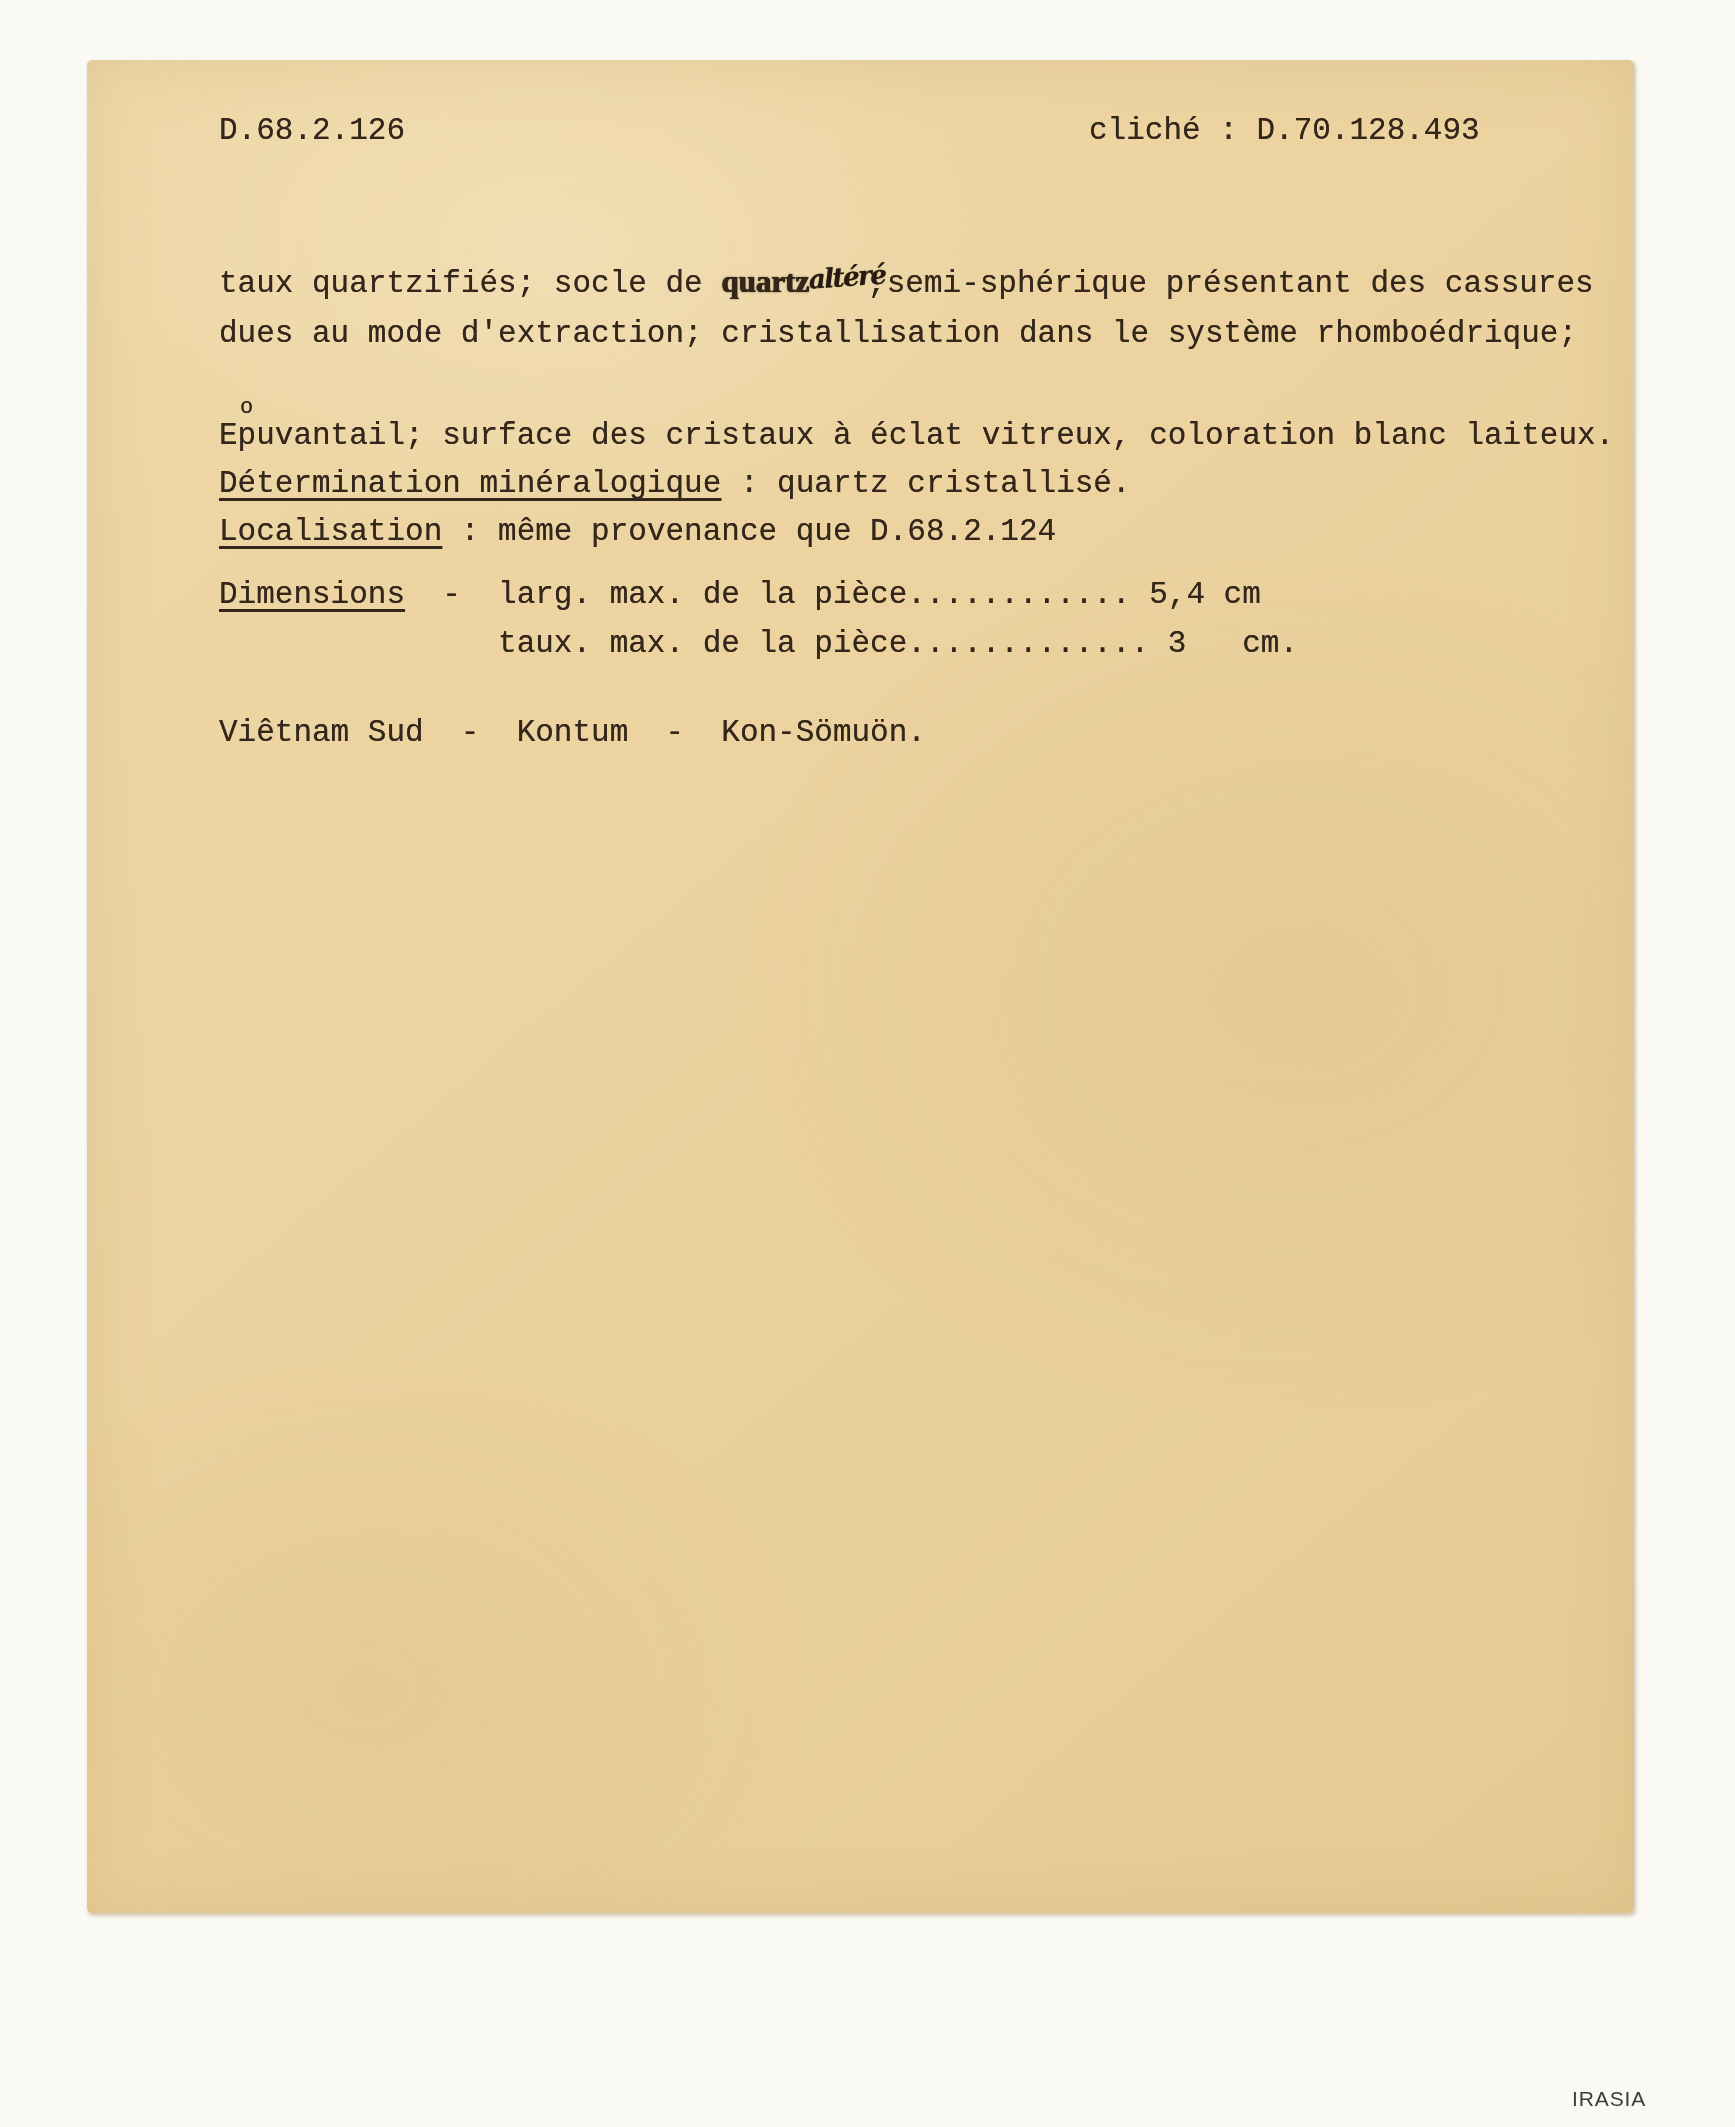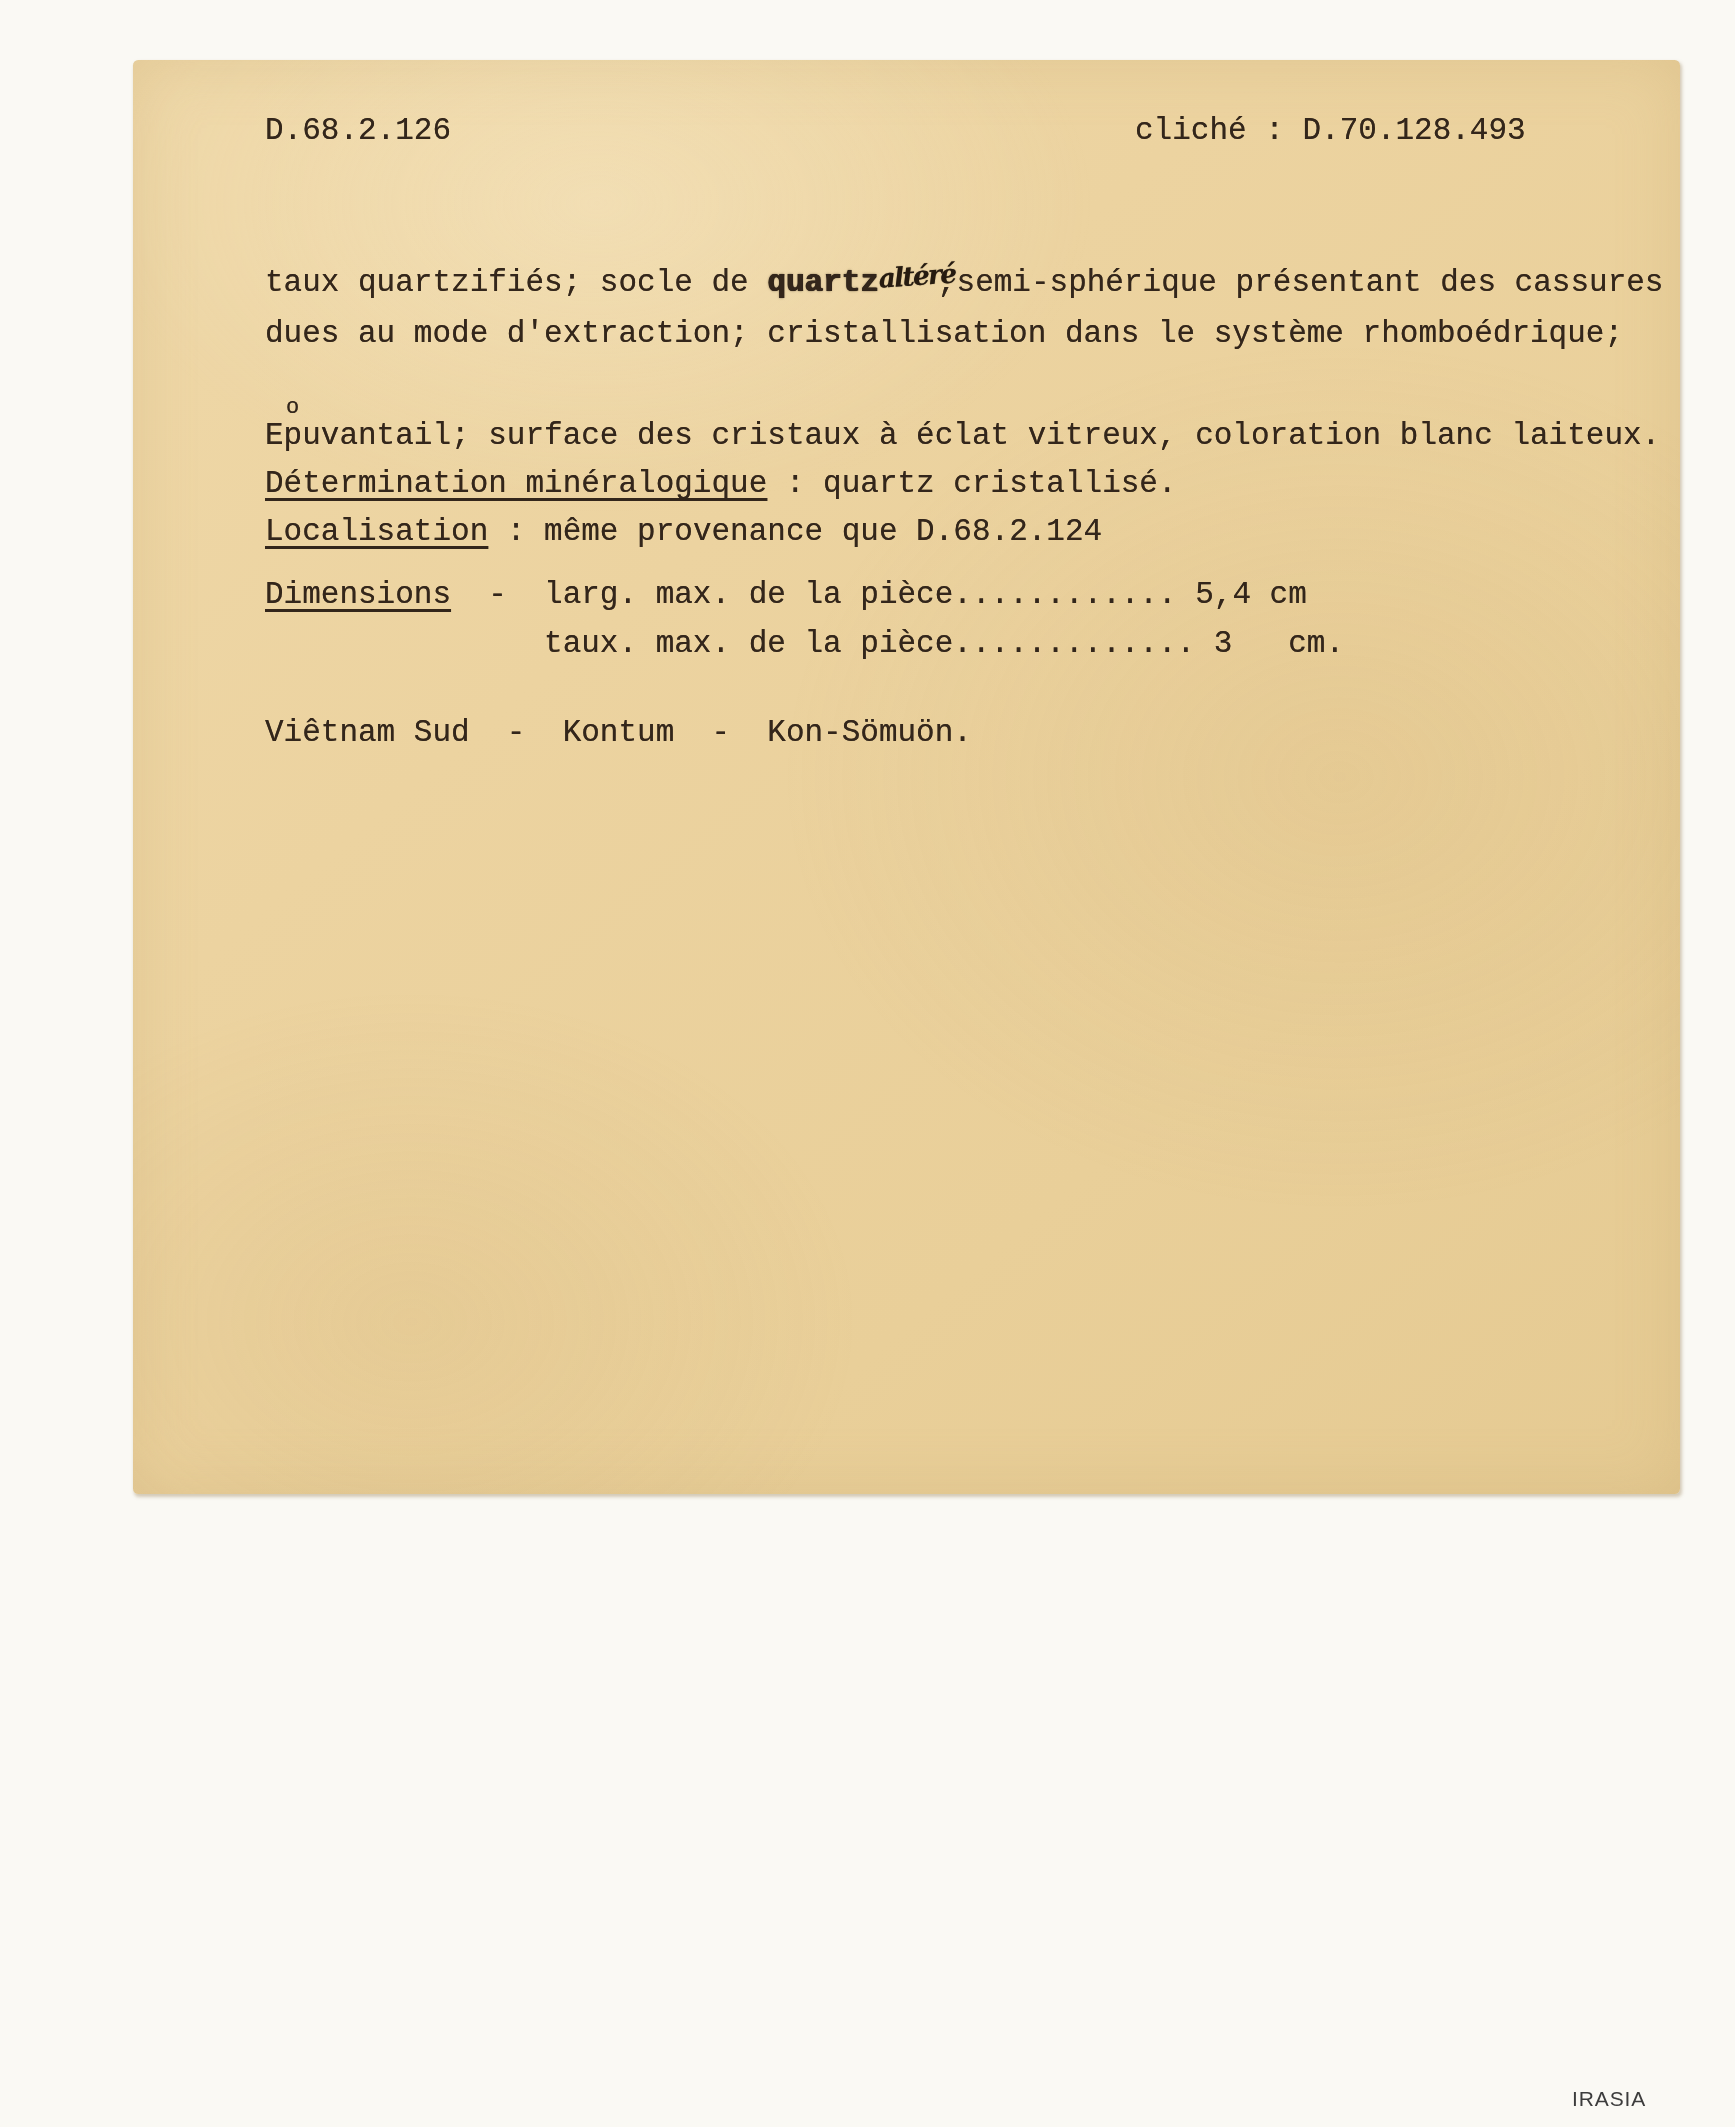--- a/index.html
+++ b/index.html
@@ -10,25 +10,24 @@
   .scan {
     position:relative;
     width:1735px; height:2128px;
     background:#faf9f4;
     overflow:hidden;
   }
   
   .paper {
     position:absolute;
     left:87px; top:60px;
-    width:1547px; height:1434px;
+    width:1547px; height:1853px;
     background:linear-gradient(140deg,#efd8a8 0%,#ecd3a0 35%,#e9cf99 70%,#e5ca92 100%);
     border-radius:5.3px;
     box-shadow:1.8px 2.7px 3.5px rgba(140,115,70,.35), inset 0 0 62px rgba(195,165,110,.30);
-    margin-left:46px;
   }
   .paper::before {
     content:"";
     position:absolute; inset:0; border-radius:5.3px;
     background:
       radial-gradient(ellipse 709px 443px at 30% 10%, rgba(255,246,222,.28), transparent 70%),
       radial-gradient(ellipse 798px 621px at 78% 50%, rgba(208,174,114,.16), transparent 70%),
       radial-gradient(ellipse 621px 461px at 18% 88%, rgba(205,170,110,.14), transparent 72%);
     pointer-events:none;
   }
@@ -55,20 +54,21 @@
   .viet { top:653px; }
   .u {
     text-decoration:underline;
     text-decoration-thickness:2.7px;
     text-underline-offset:6.2px;
   }
   .red { color:#b23a2a; text-shadow:0 0 0.6px rgba(178,58,42,.7); }
   .overstrike {
     font-weight:bold;
     text-shadow:0.8px 0 0 currentColor, -0.4px 0 0 currentColor, 0 0 2.2px rgba(40,28,15,.6);
+    font-family:Liberation Serif, serif;
   }
   .handwritten {
     display:inline-block;
     width:59px;
     white-space:nowrap;
     font-family:"DejaVu Serif", serif;
     font-style:italic;
     font-weight:bold;
     font-size:26.6px;
     letter-spacing:-1.8px;

